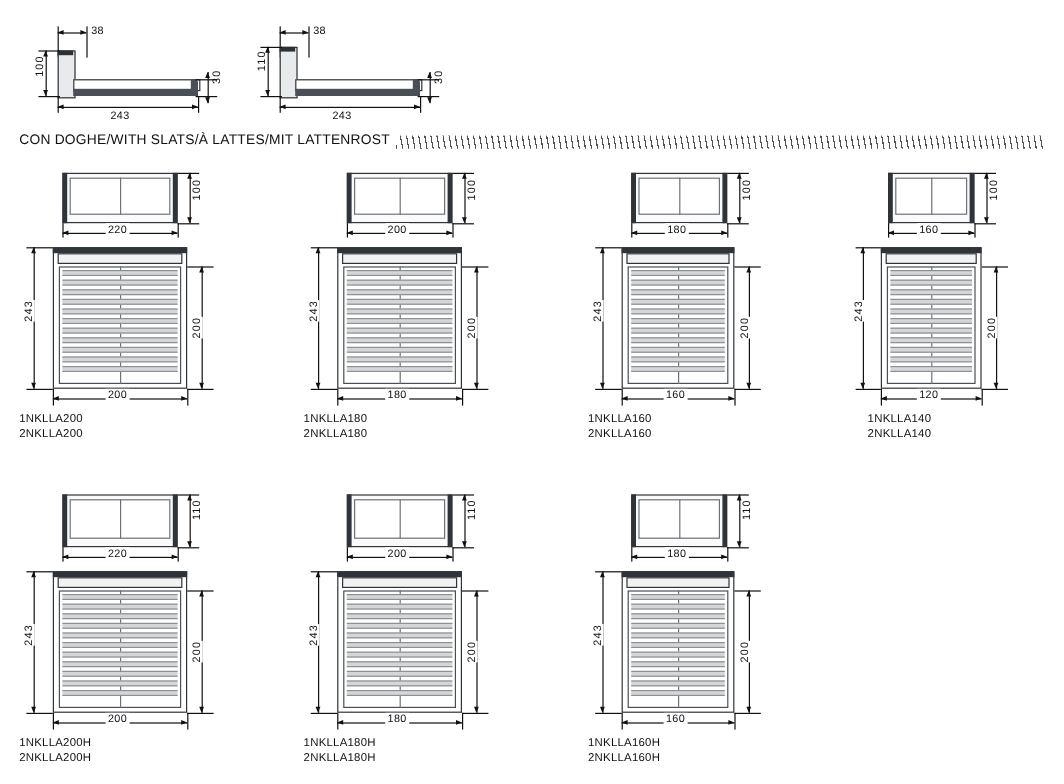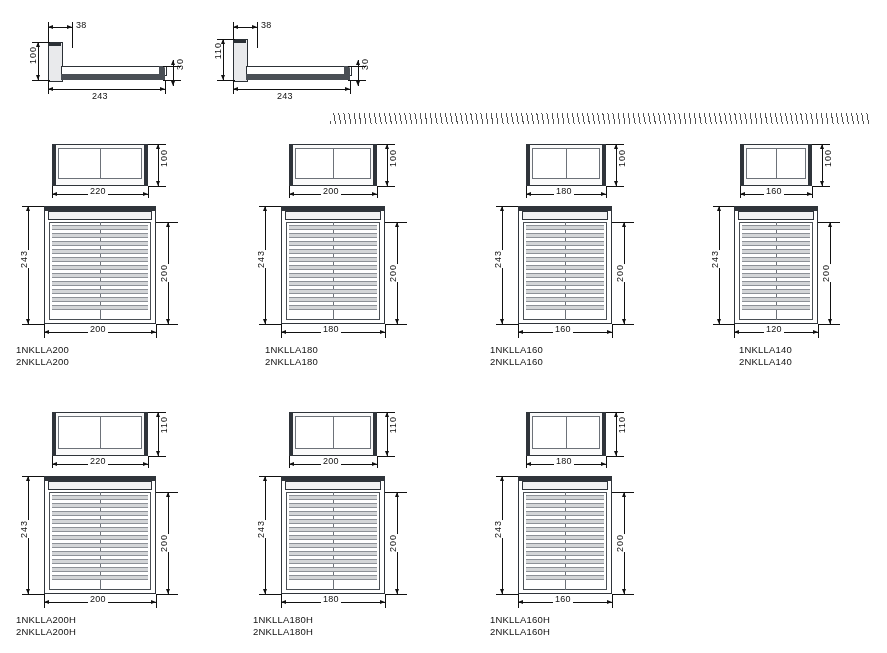--- a/index.html
+++ b/index.html
@@ -157,20 +157,21 @@
     <div class="dim-label vert abs" style="left:145px;top:40px;">30</div>
 
     <div class="vline abs" style="left:18px;top:62px;height:14px;"></div>
     <div class="vline abs" style="left:135px;top:62px;height:14px;"></div>
     <div class="hline abs" style="left:18px;top:71px;width:117px;"></div>
     <div class="arrow-l abs" style="left:18px;top:68.5px;"></div>
     <div class="arrow-r abs" style="left:130px;top:68.5px;"></div>
     <div class="dim-label abs" style="left:62px;top:73px;">243</div>
   </div>
 
+  <div class="section-head">CON DOGHE/WITH SLATS/À LATTES/MIT LATTENROST</div>
   <div class="hatch"></div>
 
   <div class="abs" style="left:16px;top:136px;width:220px;height:230px;">
 
     <div class="hb" style="left:36px;top:8px;width:96px;height:42px;"></div>
     <div class="hb-side" style="left:36px;top:8px;width:4px;height:42px;"></div>
     <div class="hb-side" style="left:128px;top:8px;width:4px;height:42px;"></div>
     <div class="hb-inner" style="left:42px;top:12px;width:84px;height:31px;"></div>
     <div class="hb-mid" style="left:84px;top:12px;height:31px;background:#6d7279;"></div>
 
@@ -280,21 +281,21 @@
     <div class="arrow-d abs" style="left:141.5px;top:183px;"></div>
     <div class="dim-label vert abs" style="left:135px;top:128px;background:#fff;">200</div>
 
     <div class="vline abs" style="left:28px;top:188px;height:14px;"></div>
     <div class="vline abs" style="left:132px;top:188px;height:14px;"></div>
     <div class="hline abs" style="left:28px;top:196px;width:104px;"></div>
     <div class="arrow-l abs" style="left:28px;top:193.5px;"></div>
     <div class="arrow-r abs" style="left:127px;top:193.5px;"></div>
     <div class="dim-label abs" style="left:68px;top:188px;background:#fff;padding:0 2px;">180</div>
 
-    <div class="code" style="left:12px;top:208px;">1NKLLA180
+    <div class="code" style="left:0px;top:208px;">1NKLLA180
 2NKLLA180</div>
   </div>
 
   <div class="abs" style="left:490px;top:136px;width:220px;height:230px;">
     <div class="hb" style="left:36px;top:8px;width:80px;height:42px;"></div>
     <div class="hb-side" style="left:36px;top:8px;width:4px;height:42px;"></div>
     <div class="hb-side" style="left:112px;top:8px;width:4px;height:42px;"></div>
     <div class="hb-inner" style="left:42px;top:12px;width:68px;height:31px;"></div>
     <div class="hb-mid" style="left:76px;top:12px;height:31px;"></div>
     <div class="hline abs" style="left:116px;top:8px;width:18px;"></div>
@@ -402,21 +403,21 @@
     <div class="arrow-d abs" style="left:104.5px;top:183px;"></div>
     <div class="dim-label vert abs" style="left:98px;top:128px;background:#fff;">200</div>
 
     <div class="vline abs" style="left:11px;top:188px;height:14px;"></div>
     <div class="vline abs" style="left:95px;top:188px;height:14px;"></div>
     <div class="hline abs" style="left:11px;top:196px;width:84px;"></div>
     <div class="arrow-l abs" style="left:11px;top:193.5px;"></div>
     <div class="arrow-r abs" style="left:90px;top:193.5px;"></div>
     <div class="dim-label abs" style="left:41px;top:188px;background:#fff;padding:0 2px;">120</div>
 
-    <div class="code" style="left:0px;top:208px;margin-left:16px;">1NKLLA140
+    <div class="code" style="left:0px;top:208px;">1NKLLA140
 2NKLLA140</div>
   </div>
 
   <div class="abs" style="left:16px;top:404px;width:220px;height:230px;">
     <div class="hb" style="left:36px;top:8px;width:96px;height:44px;"></div>
     <div class="hb-side" style="left:36px;top:8px;width:4px;height:44px;"></div>
     <div class="hb-side" style="left:128px;top:8px;width:4px;height:44px;"></div>
     <div class="hb-inner" style="left:42px;top:12px;width:84px;height:33px;"></div>
     <div class="hb-mid" style="left:84px;top:12px;height:33px;"></div>
     <div class="hline abs" style="left:132px;top:8px;width:18px;"></div>

